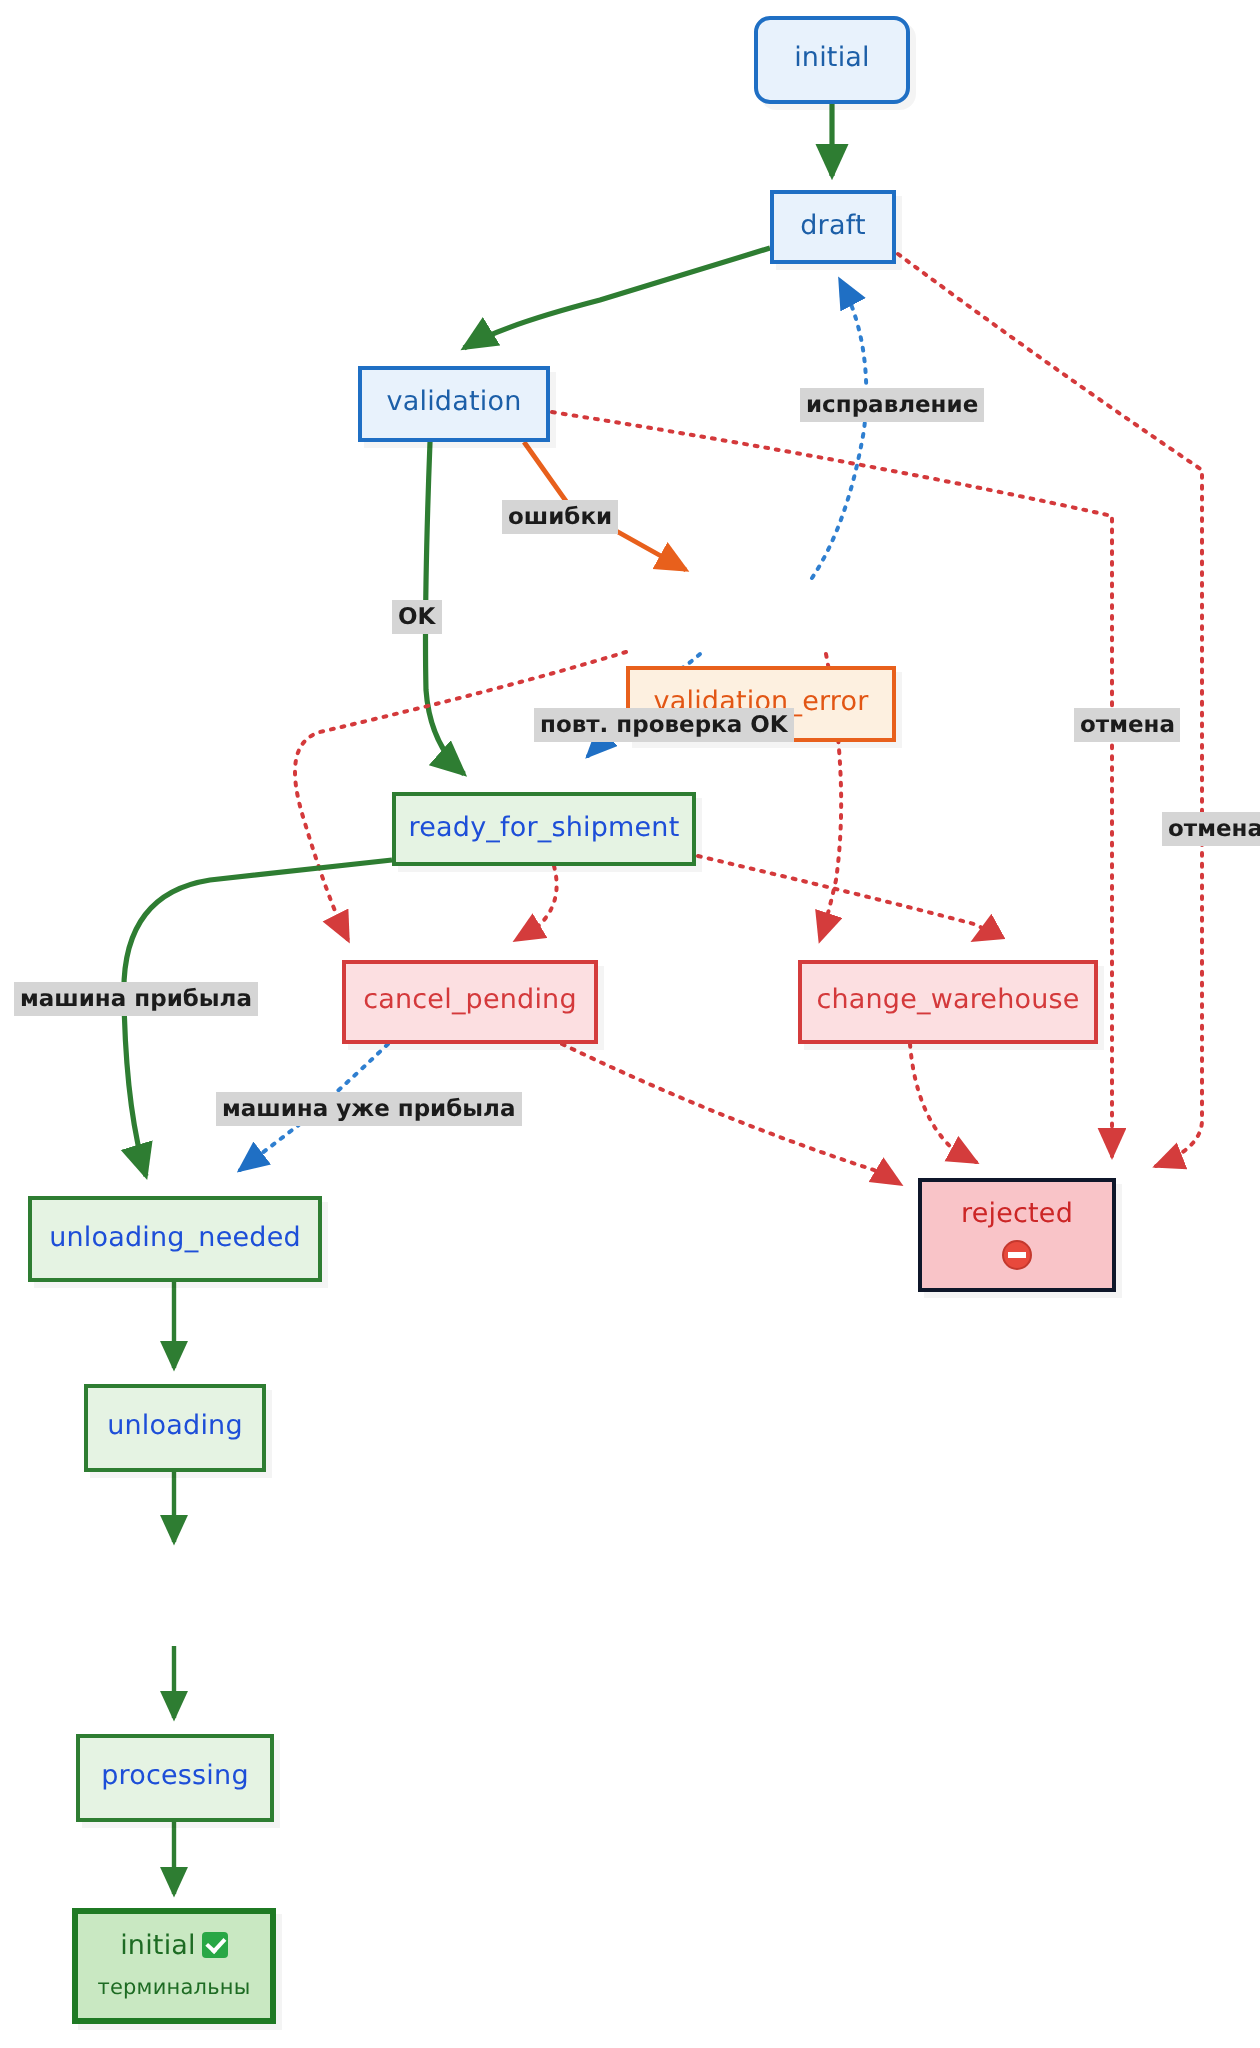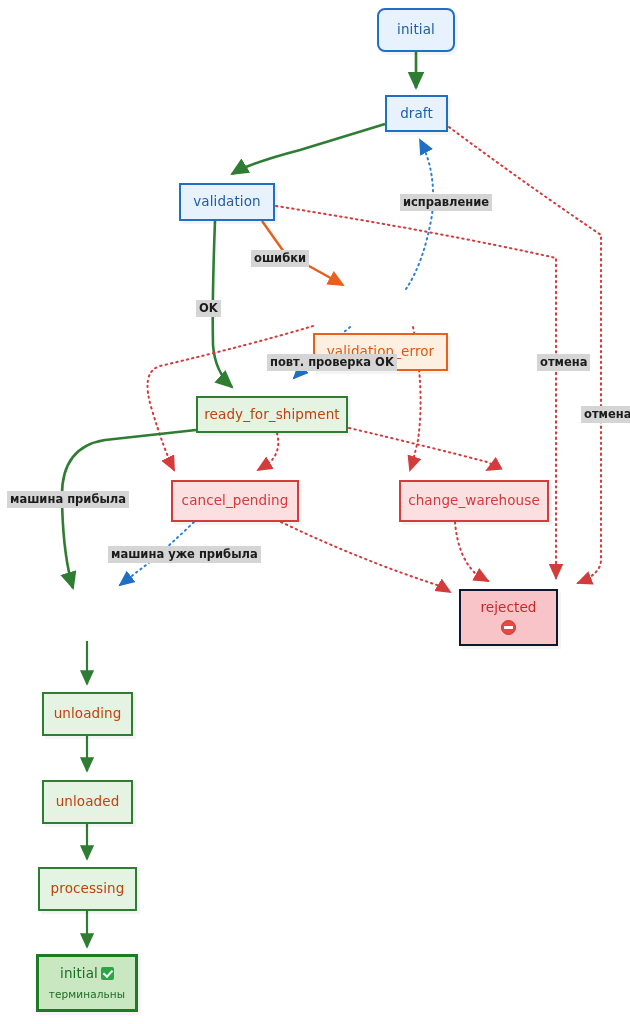--- a/index.html
+++ b/index.html
@@ -61,21 +61,21 @@
   .n-orange {
     background: #fdf0e0;
     border: 2px solid #e8601c;
     color: #e25615;
     margin-top: 44px;
   }
   
   .n-green {
     background: #e5f3e3;
     border: 2px solid #2e7d32;
-    color: #c2410c;
+    color: #1d4ed8;
   }
   .n-green-strong {
     background: #c9e8c2;
     border: 3px solid #1f7a24;
     color: #1d6b23;
   }
   
   .n-red {
     background: #fcdfe1;
     border: 2px solid #d43c3c;
@@ -227,28 +227,28 @@
 
   <div class="node n-red" style="left:381px; top:480px; width:150px; height:42px;">
     <span class="label-main">change_warehouse</span>
   </div>
 
   <div class="node n-red-strong" style="left:459px; top:589px; width:99px; height:57px;">
     <span class="label-main">rejected</span>
     <span class="icon-stop" style="margin-top:5px;"></span>
   </div>
 
+  <div class="node n-green" style="left:14px; top:598px; width:147px; height:43px;">
+    <span class="label-main">unloading_needed</span>
+  </div>
 
   <div class="node n-green" style="left:42px; top:692px; width:91px; height:44px;">
     <span class="label-main">unloading</span>
   </div>
 
-  <div class="node n-green" style="left:42px; top:780px; width:91px; height:44px;">
-    <span class="label-main">unloaded</span>
-  </div>
 
   <div class="node n-green" style="left:38px; top:867px; width:99px; height:44px;">
     <span class="label-main">processing</span>
   </div>
 
   <div class="node n-green-strong" style="left:36px; top:954px; width:102px; height:58px;">
     <span class="label-main">
       <span>initial</span><span class="icon-check"></span>
     </span>
     <span class="label-sub">терминальны</span>

